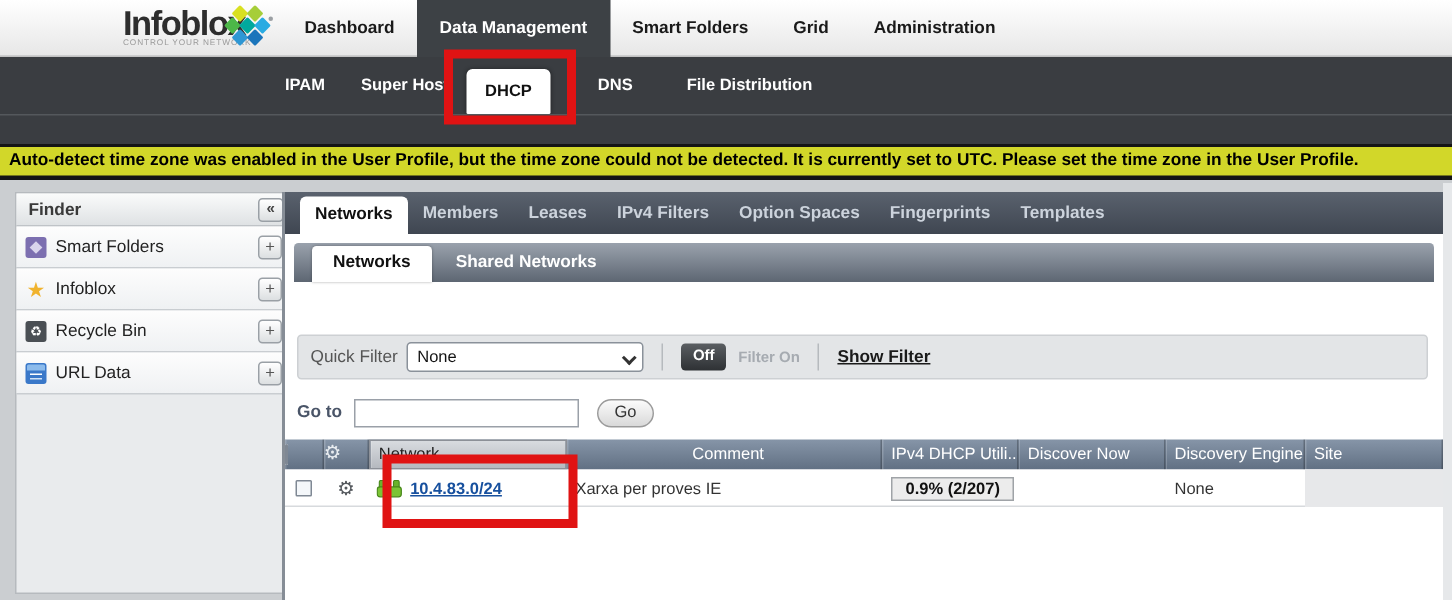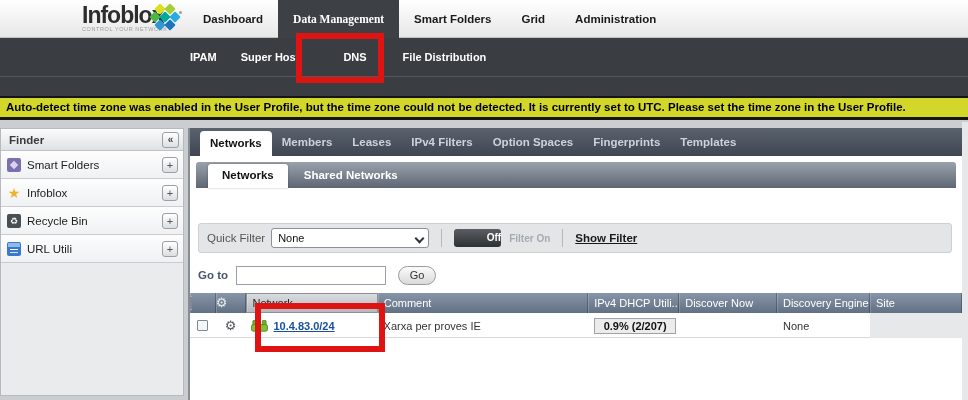--- a/index.html
+++ b/index.html
@@ -23,21 +23,21 @@
   .dm3 { left:3px;  top:8px;  background:#4cb748; }
   .dm4 { left:13px; top:8px;  background:#00a99d; }
   .dm5 { left:23px; top:8px;  background:#29abe2; }
   .dm6 { left:8px;  top:16px; background:#2e97d4; }
   .dm7 { left:18px; top:16px; background:#1b75bb; }
   .dm-dot { position:absolute; left:31px; top:6px; width:3px; height:3px; border-radius:50%; background:#9b9fa3; }
 
   .main-nav { position:absolute; left:188px; top:0; height:38px; display:flex; }
   .main-nav-item { height:38px; line-height:38px; padding:0 15px; font-size:11.5px;
     font-weight:bold; color:#1a1a1a; white-space:nowrap; cursor:pointer; }
-  .main-nav-item.active { background:#3d4145; color:#ffffff;font-family:Liberation Serif, serif; }
+  .main-nav-item.active { background:#3d4145; color:#ffffff; }
 
   
   .darknav { position:absolute; left:0; top:38px; width:968px; height:58px; background:#3a3d41; }
   .darknav-sep { position:absolute; left:0; top:38px; width:968px; height:1px; background:#54585c; }
   .sub-nav { position:absolute; left:178px; top:0; height:38px; display:flex; align-items:center; }
   .sub-nav-item { height:38px; line-height:38px; font-size:11px; font-weight:bold;
     color:#ffffff; white-space:nowrap; cursor:pointer; }
   .sn-ipam { padding:0 12px; }
   .sn-superhost { padding:0 12px; }
   .sn-dns { padding:0 12px 0 4px;margin-left:28px; }
@@ -46,21 +46,21 @@
     background:#ffffff; color:#111111; border-radius:4px 4px 1px 1px;
     box-shadow:0 0 3px rgba(0,0,0,0.4); }
 
   
   .banner { position:absolute; left:0; top:96px; width:968px; height:24px;
     background:#d2d729; border-top:2px solid #151515; border-bottom:3px solid #151515;
     font-size:11.5px; font-weight:bold; color:#000; line-height:18px; padding-left:6px;
     white-space:nowrap; overflow:hidden; }
 
   
-  .finder { position:absolute; left:0; top:128px; width:184px; height:268px;
+  .finder { position:absolute; left:10px; top:128px; width:184px; height:268px;
     background:#e9ebed; border:1px solid #b6babe; }
   .finder-header { height:22px; background:linear-gradient(#fafbfb,#dfe2e4);
     border-bottom:1px solid #bfc3c7; font-size:11.5px; font-weight:bold; color:#3a3a3a;
     line-height:22px; padding-left:8px; position:relative; }
   .finder-collapse { position:absolute; right:4px; top:3px; width:17px; height:16px;
     background:linear-gradient(#ffffff,#dcdfe1); border:1px solid #9aa0a6; border-radius:3px;
     font-size:10px; color:#444; text-align:center; line-height:14px; cursor:pointer; }
   .finder-row { height:28px; background:linear-gradient(#fdfdfd,#eff1f3);
     border-bottom:1px solid #c9cdd1; position:relative; display:flex; align-items:center; cursor:pointer; }
   .finder-label { font-size:11.5px; color:#222; margin-left:6px; }
@@ -104,22 +104,22 @@
     background:#e3e5e7; border:1px solid #cdd0d3; border-radius:3px;
     display:flex; align-items:center; padding-left:8px; }
   .qf-label { font-size:11.5px; color:#555; margin-right:6px; }
   .qf-select { width:158px; height:20px; background:#ffffff; border:1px solid #8a919a;
     border-radius:3px; position:relative; font-size:11px; color:#111; line-height:18px;
     padding-left:6px; cursor:pointer; }
   .qf-chevron { position:absolute; right:5px; top:5px; width:8px; height:8px; }
   .qf-chevron::before { content:""; position:absolute; left:1px; top:1px; width:5px; height:5px;
     border-right:2px solid #333; border-bottom:2px solid #333; transform:rotate(45deg); }
   .divider { width:1px; height:18px; background:#b6babe; margin:0 12px; }
-  .off-btn { width:47px; height:18px; background:linear-gradient(#5a5e62,#2e3134);
-    border-radius:3px; color:#fff; font-size:10px; font-weight:bold; text-align:right;
+  .off-btn { width:30px; height:18px; background:linear-gradient(#5a5e62,#2e3134);
+    border-radius:3px; color:#fff; font-size:10px; font-weight:bold; text-align:center;
     line-height:18px; cursor:pointer; }
   .filter-on { font-size:10px; font-weight:bold; color:#a6abb1; margin-left:8px; }
   .show-filter { font-size:11.5px; font-weight:bold; color:#1a1a1a; text-decoration:underline; cursor:pointer; }
 
   
   .gotobar { position:absolute; left:8px; top:137px; height:20px; display:flex; align-items:center; }
   .goto-label { font-size:11.5px; font-weight:bold; color:#4a5568; margin-right:8px; }
   .goto-input { width:150px; height:19px; border:1px solid #9aa0a8; background:#fff;
     font-size:11px; padding:0 4px; font-family:"Liberation Sans", sans-serif; }
   .go-btn { margin-left:12px; width:38px; height:19px; border:1px solid #9b9b9b; border-radius:10px;
@@ -134,21 +134,21 @@
     box-shadow:inset 1px 0 0 rgba(255,255,255,0.18); cursor:pointer; }
   .th-raised { background:linear-gradient(#d8dbdf,#b5b9bf); color:#222; border:1px solid #8c9097;
     line-height:18px; }
   .trow { position:absolute; left:0; top:185px; width:772px; height:25px; background:#ffffff;
     border-bottom:1px solid #d7dadd; display:flex; }
   .td { height:25px; display:flex; align-items:center; font-size:11px; color:#333;
     padding-left:6px; white-space:nowrap; overflow:hidden; }
   .c0 { width:27px; justify-content:center; padding-left:0; }
   .c1 { width:31px; justify-content:center; padding-left:0; }
   .c2 { width:138px; }
-  .c3 { width:220px; }
+  .c3 { width:220px;text-align:center; }
   .c4 { width:95px; }
   .c5 { width:102px; }
   .c6 { width:97px; }
   .c7 { width:96px; }
   .checkbox { width:11px; height:11px; background:#f4f7fa; border:1px solid #7f8894;
     border-radius:1px; cursor:pointer; }
   .gear { font-size:13px; line-height:13px; cursor:pointer; }
   .gear-light { color:#e8ecf0; }
   .gear-dark { color:#55595e; }
   .net-icon { width:17px; height:12px; margin-right:5px; flex:0 0 auto; }
@@ -190,20 +190,21 @@
       <div class="main-nav-item">Smart Folders</div>
       <div class="main-nav-item">Grid</div>
       <div class="main-nav-item">Administration</div>
     </div>
   </div>
 
   <div class="darknav">
     <div class="sub-nav">
       <div class="sub-nav-item sn-ipam">IPAM</div>
       <div class="sub-nav-item sn-superhost">Super Host</div>
+      <div class="sub-nav-item active-tab">DHCP</div>
       <div class="sub-nav-item sn-dns">DNS</div>
       <div class="sub-nav-item sn-filedist">File Distribution</div>
     </div>
     <div class="darknav-sep"></div>
   </div>
 
   <div class="banner">Auto-detect time zone was enabled in the User Profile, but the time zone could not be detected. It is currently set to UTC. Please set the time zone in the User Profile.</div>
 
   <div class="finder">
     <div class="finder-header">
@@ -220,21 +221,21 @@
       <span class="finder-label">Infoblox</span>
       <div class="finder-add">+</div>
     </div>
     <div class="finder-row">
       <span class="fi fi-bin">♻</span>
       <span class="finder-label">Recycle Bin</span>
       <div class="finder-add">+</div>
     </div>
     <div class="finder-row">
       <span class="fi fi-url"></span>
-      <span class="finder-label">URL Utili</span>
+      <span class="finder-label">URL Data</span>
       <div class="finder-add">+</div>
     </div>
   </div>
 
   <div class="vline"></div>
 
   <div class="content">
 
     <div class="maintabs">
       <div class="maintab active">Networks</div>

